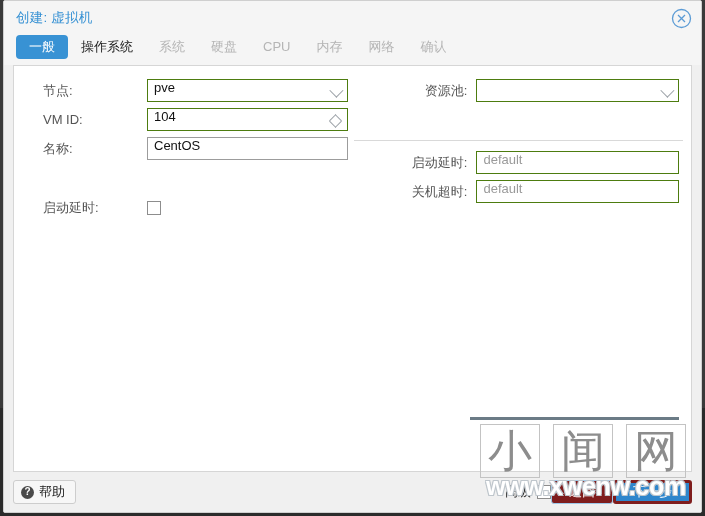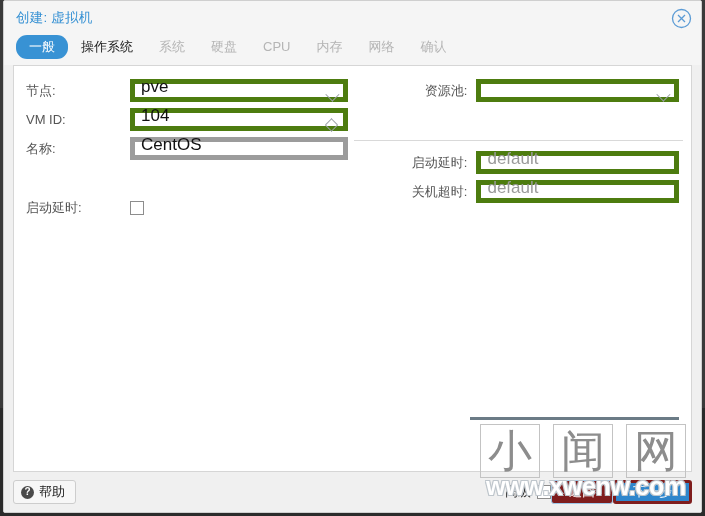--- a/index.html
+++ b/index.html
@@ -46,21 +46,21 @@
     background:#f5f5f5;
     box-sizing:border-box;
   }
   .tab{
     height:24px;line-height:24px;
     padding:0 13px;
     font-size:13px;
     color:#b5b5b5;
     cursor:default;
     white-space:nowrap;
-    border-radius:11px;
+    border-radius:4px;
   }
   .tab.enabled{color:#222;cursor:pointer;}
   .tab.active{
     background:#3892d4;color:#fff;cursor:pointer;
   }
 
   
   .panel{
     margin:0 9px;
     flex:1 1 auto;
@@ -68,43 +68,43 @@
     border:1px solid #d6d6d6;
     box-sizing:border-box;
     position:relative;
     overflow:hidden;
   }
   .cols{
     display:flex;
     padding:10px 0 0 0;
   }
   .col{width:49.4%;box-sizing:border-box;}
-  .col.left{padding-left:12px;}
+  .col.left{padding-left:29px;}
   .col.right{padding-left:6px;}
 
   .field{
     display:flex;align-items:center;
     height:29px;margin-bottom:0px;
   }
   .fl{
     color:#555;font-size:13px;
     white-space:nowrap;
   }
   .col.left .fl{width:104px;flex:0 0 104px;}
   .col.right .fl{width:122px;flex:0 0 122px;text-align:right;padding-right:9px;box-sizing:border-box;}
 
   .ctl{
     flex:1 1 auto;height:23px;
     box-sizing:border-box;
-    border:5px solid #4d7c0f;
+    border:1px solid #4d7c0f;
     background:#fff;
     position:relative;
-    display:flex;align-items:flex-end;
+    display:flex;align-items:flex-start;
     padding:0 6px;
-    font-size:17px;
+    font-size:13px;
   }
   .ctl.focused{border-color:#9c9c9c;}
   .col.left .ctl{max-width:226px;}
   .col.right .ctl{max-width:203px;}
   .ctl .val{color:#111;}
   .ctl .ph{color:#9a9a9a;}
 
   .arrow-down{
     position:absolute;right:7px;top:7px;
     width:9px;height:9px;

